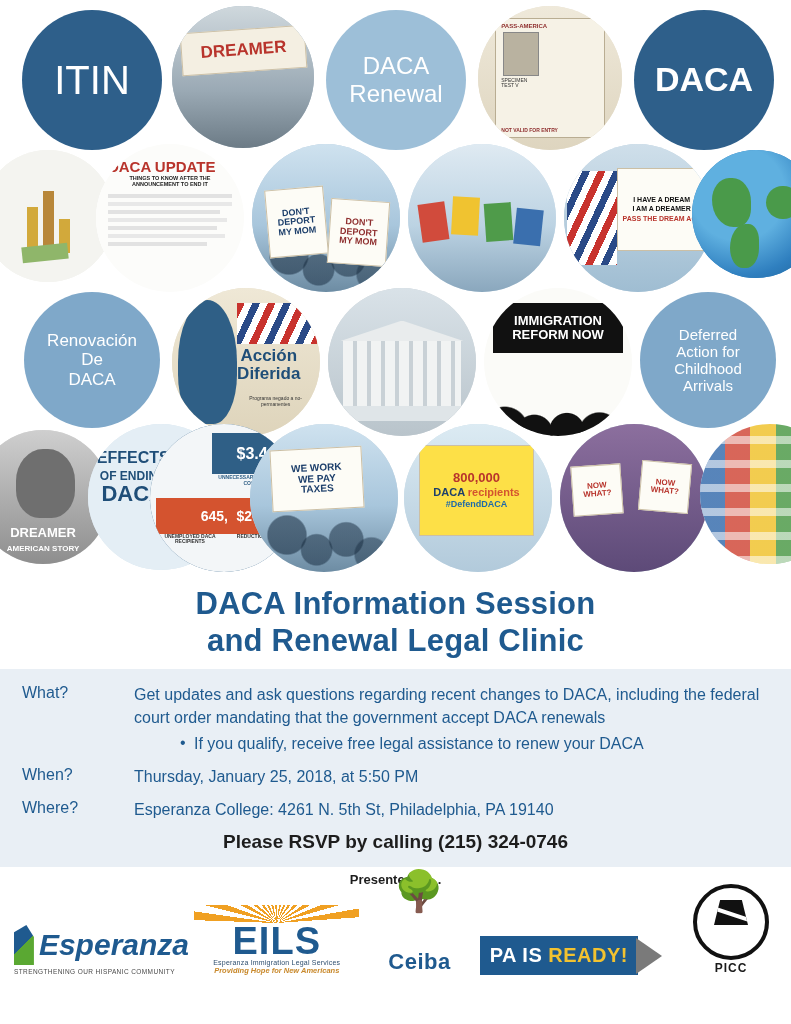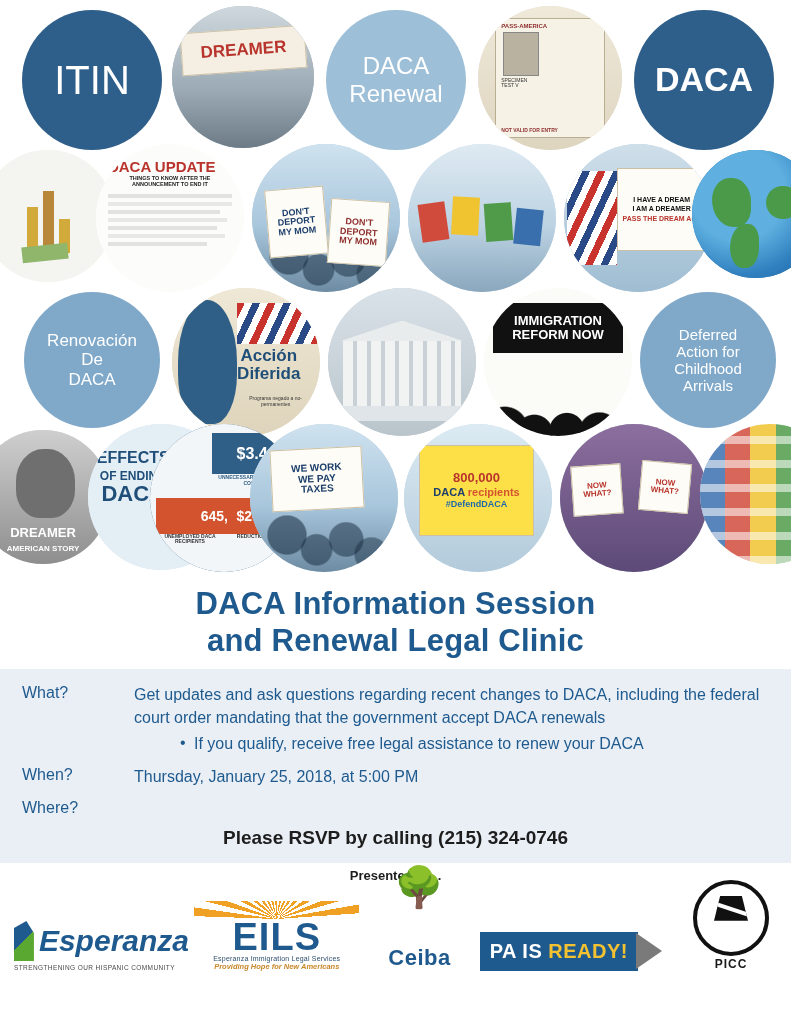--- a/index.html
+++ b/index.html
@@ -434,25 +434,26 @@
   <div class="row">
     <div class="label">What?</div>
     <div class="value">
       <div>Get updates and ask questions regarding recent changes to DACA, including the federal court order mandating that the government accept DACA renewals</div>
       <div class="sub-bullet">If you qualify, receive free legal assistance to renew your DACA</div>
     </div>
   </div>
 
   <div class="row">
     <div class="label">When?</div>
-    <div class="value">Thursday, January 25, 2018, at 5:00 PM</div>
+    <div class="value">Thursday, January 25, 2018, at 5:50 PM</div>
   </div>
 
   <div class="row">
     <div class="label">Where?</div>
+    <div class="value">Esperanza College: 4261 N. 5th St, Philadelphia, PA 19140</div>
   </div>
 
   <div class="rsvp">Please RSVP by calling (215) 324-0746</div>
 </div>
 
 <div class="footer">
   <div class="presented">Presented by...</div>
 
   <div class="logos">
 

